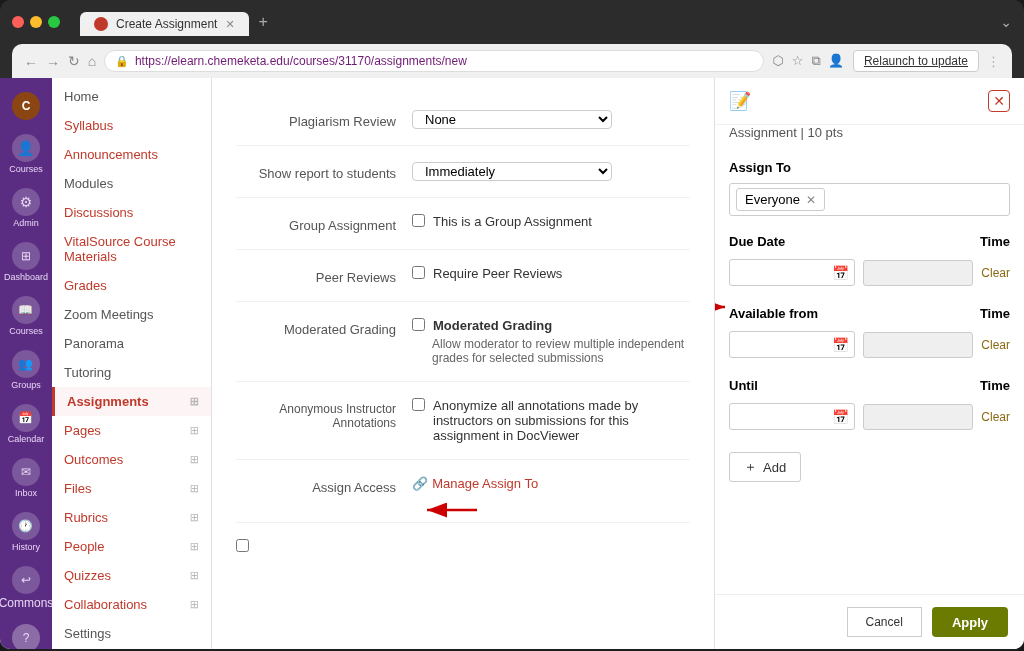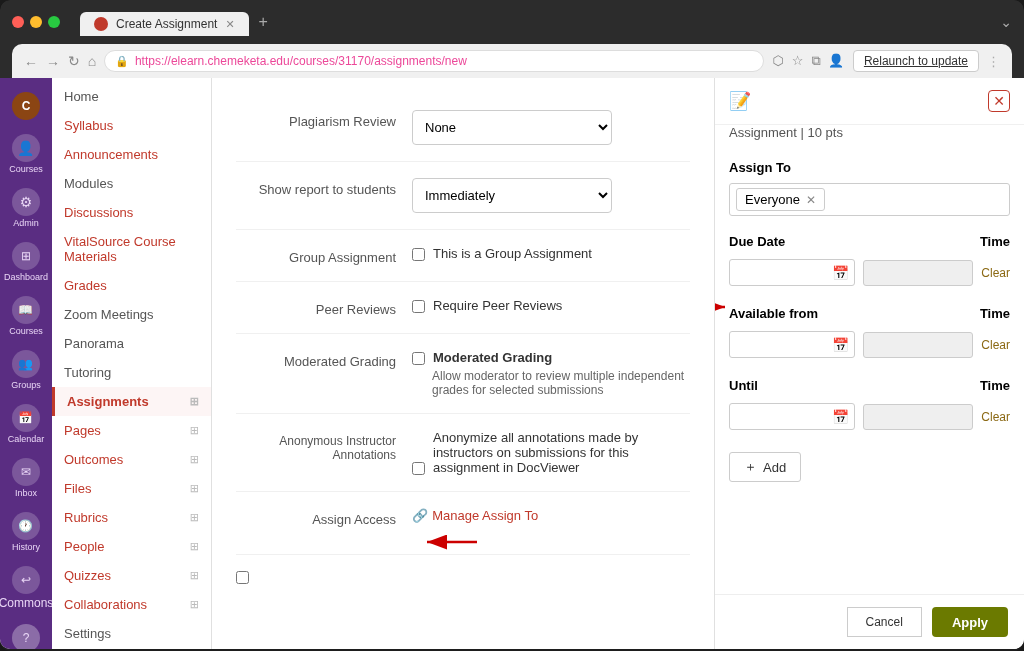--- a/index.html
+++ b/index.html
@@ -31,21 +31,21 @@
 
     .address-bar {
       background: #f0f0f0; border-radius: 10px 10px 0 0; padding: 6px 12px;
       display: flex; align-items: center; gap: 8px;
     }
     .nav-btn { color: #888; font-size: 14px; cursor: pointer; background: none; border: none; }
     .url-bar {
       flex: 1; background: white; border: 1px solid #ddd; border-radius: 12px;
       padding: 3px 10px; font-size: 12px; color: #333; display: flex; align-items: center; gap: 6px;
     }
-    .url-text { flex: 1; color: #ec4899; font-size: 12px; }
+    .url-text { flex: 1; color: #701a75; font-size: 12px; }
     .addr-icons { display: flex; gap: 8px; color: #888; }
     .relaunch-btn {
       background: white; border: 1px solid #ccc; border-radius: 4px;
       padding: 3px 10px; font-size: 12px; cursor: pointer; color: #333; text-decoration: underline;
     }
 
     
     .app-body {
       display: flex; background: #f5f5f5;
       height: calc(651px - 80px);
@@ -90,24 +90,24 @@
 
     .form-row {
       display: flex; padding: 16px 0; border-bottom: 1px solid #f0f0f0; gap: 16px;
     }
     .form-label {
       width: 160px; text-align: right; color: #555; font-size: 13px; padding-top: 4px;
       flex-shrink: 0;
     }
     .form-field { flex: 1; }
     .form-field select {
-      border: 1px solid #ccc; border-radius: 4px; padding: 8px 8px;
+      border: 1px solid #ccc; border-radius: 4px; padding: 0 8px;
       font-size: 13px; background: white; cursor: pointer; min-width: 200px;
     }
-    .checkbox-label { display: flex; align-items: flex-end; gap: 8px; font-size: 13px; color: #333; }
+    .checkbox-label { display: flex; align-items: flex-start; gap: 8px; font-size: 13px; color: #333; }
     .checkbox-label input { cursor: pointer; }
     .moderated-sub { color: #666; font-size: 12px; margin-top: 4px; margin-left: 20px; }
     .bold-label { font-weight: 600; }
 
     
     .assign-link { color: #c0392b; text-decoration: none; font-size: 13px; display: flex; align-items: center; gap: 4px; }
 
     .notify-row { padding: 16px 0; display: flex; align-items: center; gap: 8px; }
     .notify-row label { color: #555; font-size: 13px; }
 

